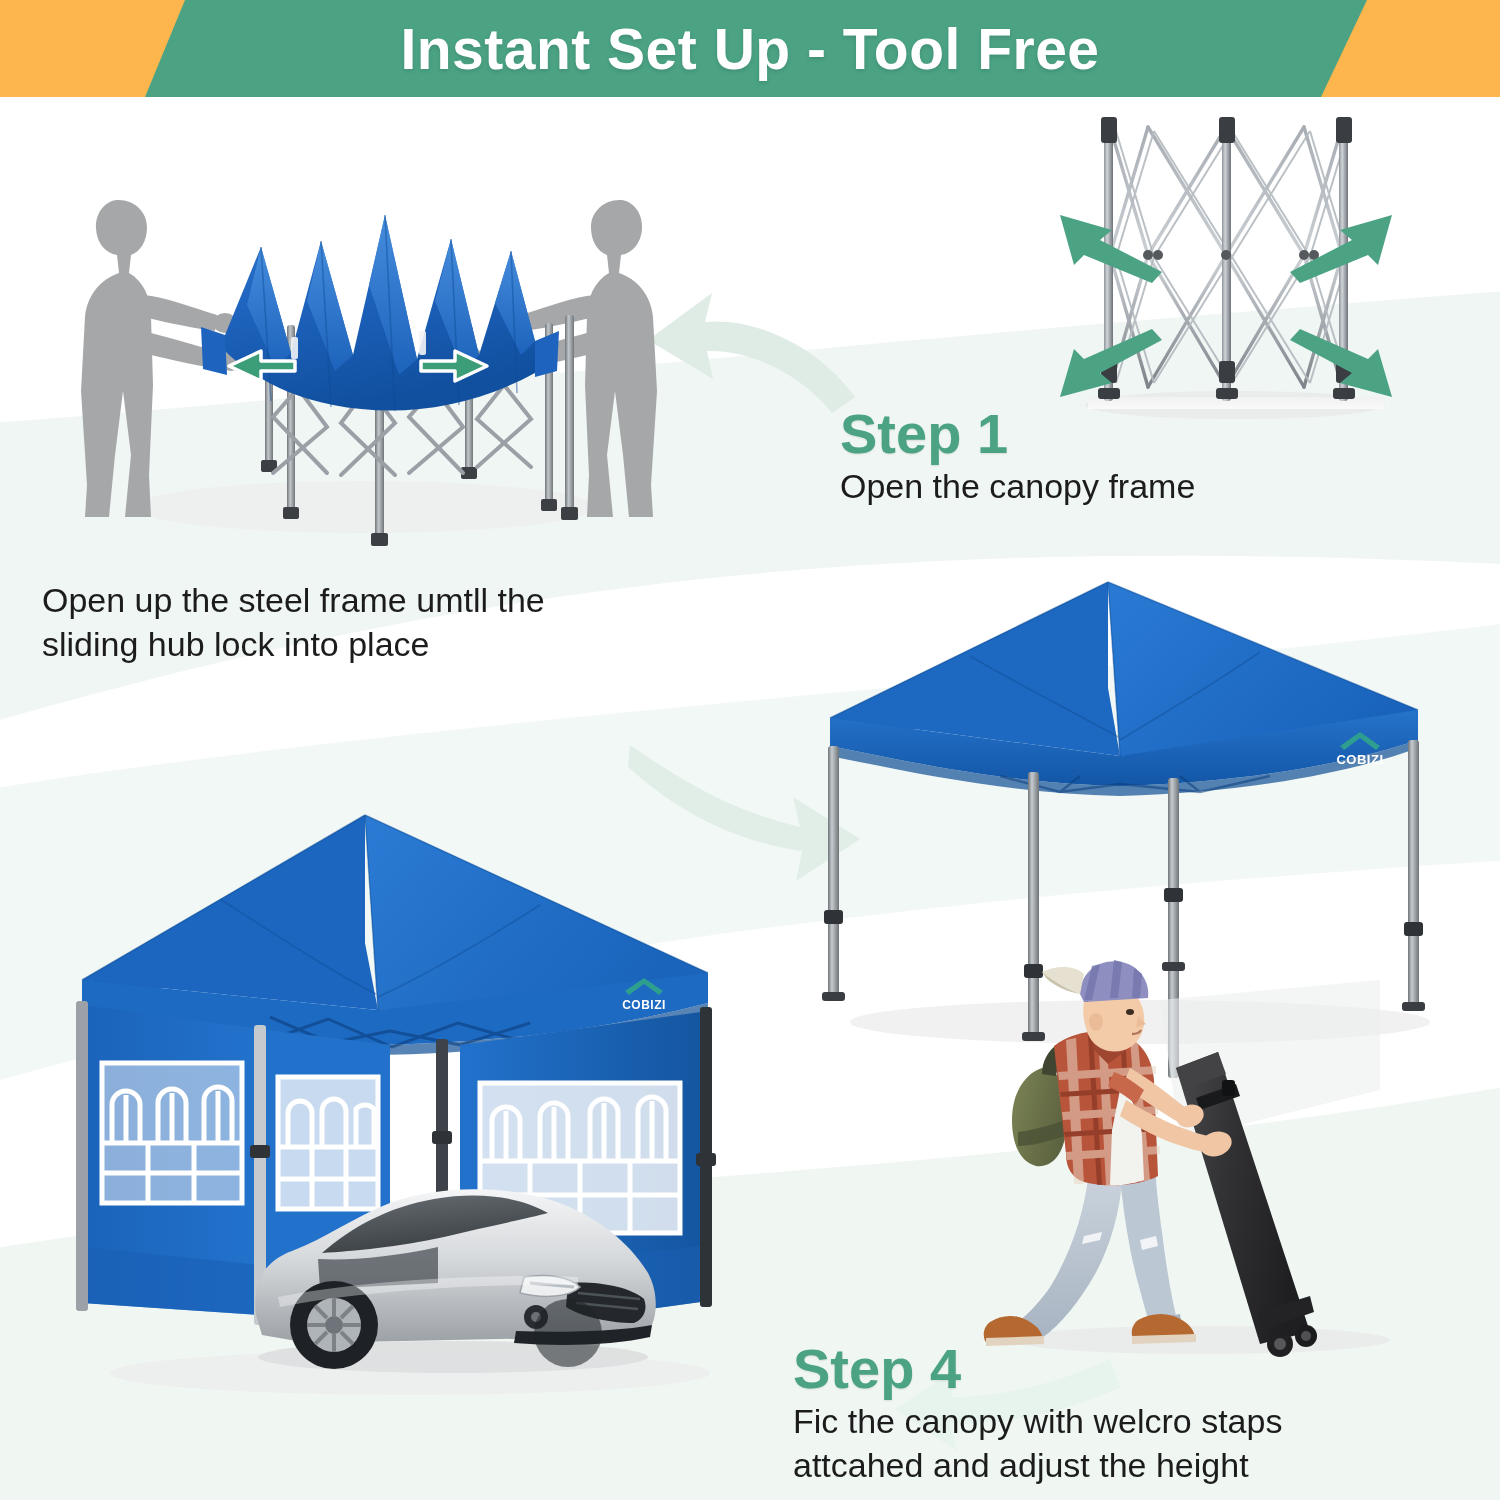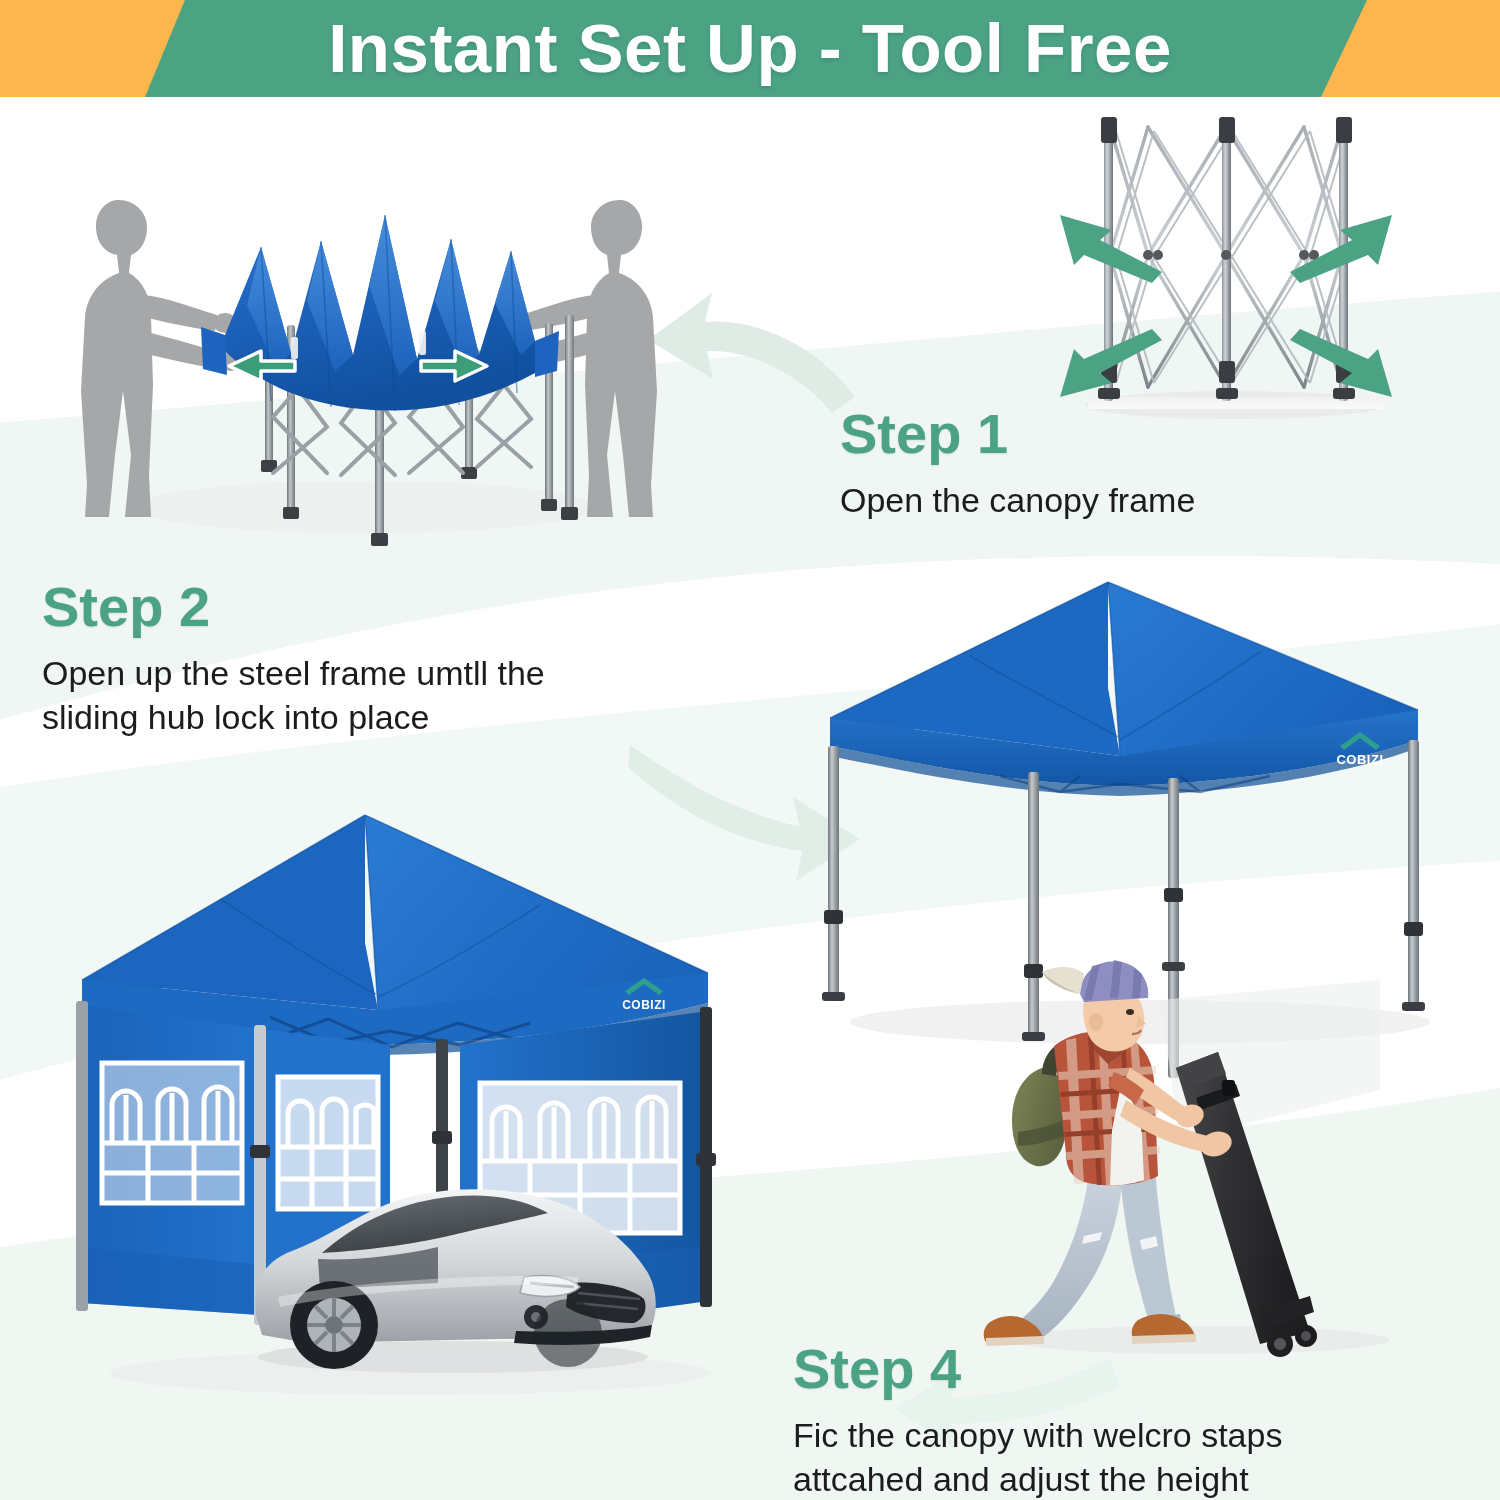--- a/index.html
+++ b/index.html
@@ -16,36 +16,36 @@
   .banner { position:absolute; left:0; top:0; width:1500px; height:97px; overflow:hidden; }
   .banner-orange { position:absolute; inset:0; background:#FDB64E; }
   .banner-green {
     position:absolute; left:0; top:0; width:1500px; height:97px;
     background:#4BA384;
     clip-path: polygon(185px 0, 1367px 0, 1321px 97px, 145px 97px);
   }
   .banner-title {
     position:absolute; left:0; top:0; width:1500px; height:97px;
     display:flex; align-items:center; justify-content:center;
-    color:#ffffff; font-size:69px; font-weight:bold; letter-spacing:0.5px;
+    color:#ffffff; font-size:57px; font-weight:bold; letter-spacing:0.5px;
     text-shadow:0 2px 4px rgba(0,0,0,.13);
     white-space:nowrap;
   }
 
   
   .bg-layer { position:absolute; left:0; top:97px; width:1500px; height:1403px; overflow:hidden; pointer-events:none; }
 
   
   .step-block { position:absolute; }
   .step-title {
     color:#4BA384; font-size:56px; font-weight:bold; line-height:1.05;
     text-shadow:0 1px 2px rgba(0,0,0,.10);
   }
   .step-desc {
-    color:#1c1c1c; font-size:34px; line-height:1.30; margin-top:14px;
+    color:#1c1c1c; font-size:34px; line-height:1.30; 
     font-weight:400;
   }
   #step1-block { left:840px; top:405px; width:430px; }
   #step2-block { left:42px; top:578px; width:600px; }
   #step3-block { left:793px; top:1340px; width:580px; }
 
   
   .art { position:absolute; }
   #art-frame   { left:1040px; top:105px;  width:390px; height:330px; }
   #art-fold    { left:65px;   top:155px;  width:610px; height:410px; }
@@ -708,21 +708,20 @@
       </g>
     </svg>
   </div>
 
   <div class="step-block" id="step1-block">
     <div class="step-title">Step 1</div>
     <div class="step-desc">Open the canopy frame</div>
   </div>
 
   <div class="step-block" id="step2-block">
-    <div class="step-title">Step 2</div>
     <div class="step-desc">Open up the steel frame umtll the sliding hub lock into place</div>
   </div>
 
   <div class="step-block" id="step3-block">
     <div class="step-title">Step 4</div>
     <div class="step-desc">Fic the canopy with welcro staps attcahed and adjust the height</div>
   </div>
 
 </div>
 

